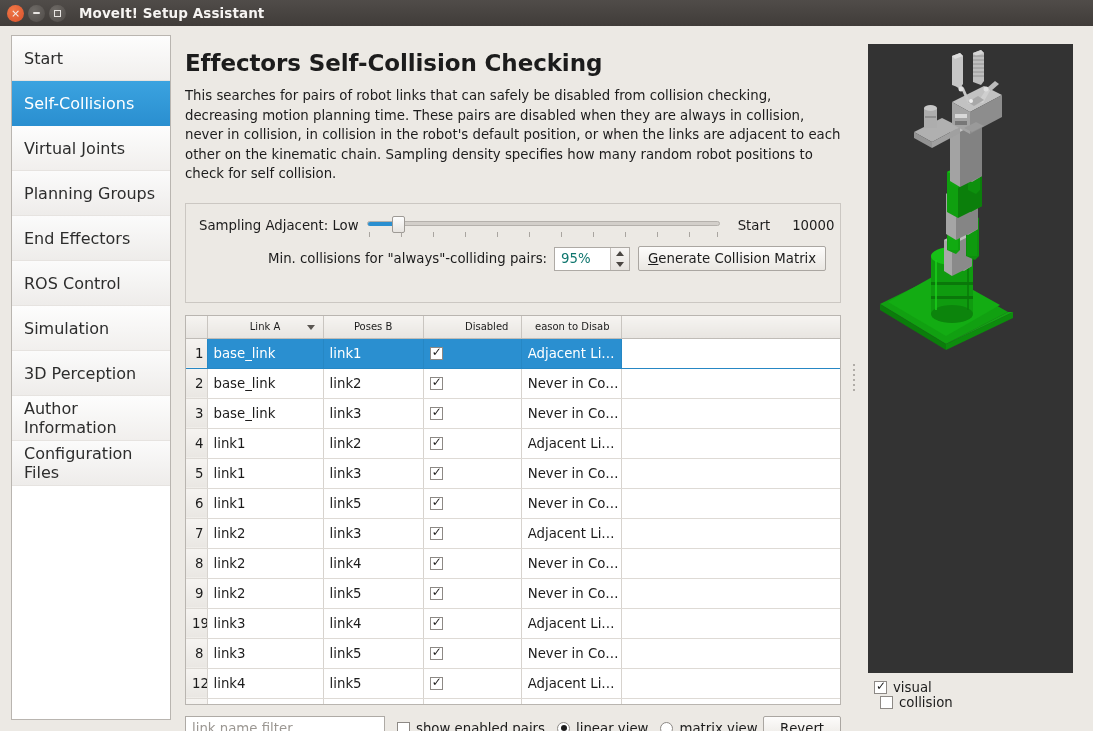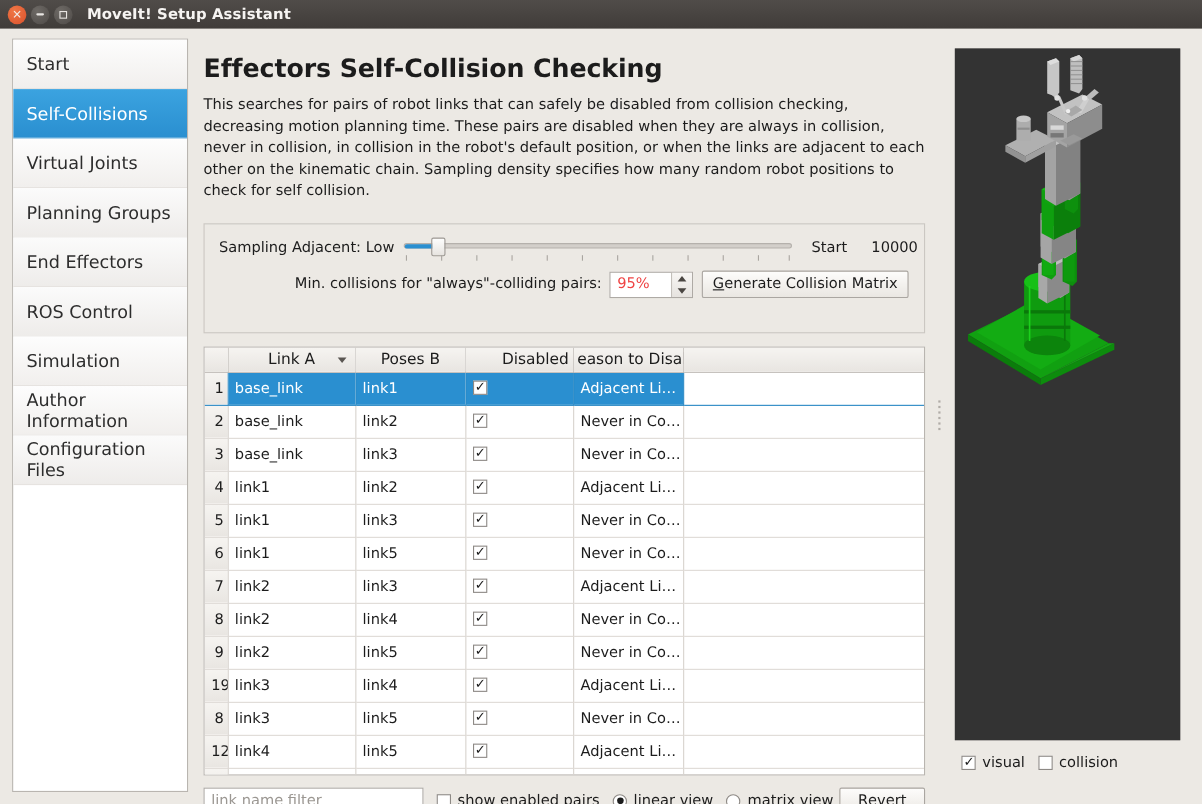--- a/index.html
+++ b/index.html
@@ -160,21 +160,21 @@
   }
   .spin {
     position: relative;
     width: 76px; height: 24px;
     margin-left: 7px;
     background: #ffffff;
     border: 1px solid #aeaaa5;
     box-sizing: border-box;
     display: flex; align-items: center;
   }
-  .spin .val { font-size: 13.3px; color: #ef4444; padding-left: 6px; }
+  .spin .val { font-size: 13.3px; color: #0f766e; padding-left: 6px; }
   .spin .arrows {
     position: absolute; right: 0; top: 0;
     width: 19px; height: 22px;
     background: linear-gradient(to bottom, #f8f6f4, #e6e3df);
     border-left: 1px solid #c3bfba;
     display: flex; flex-direction: column;
     align-items: center; justify-content: space-around;
     box-sizing: border-box;
   }
   .spin .arrows span {
@@ -206,21 +206,21 @@
     border: 1px solid #b9b5b0;
     box-sizing: border-box;
     overflow: hidden;
   }
   table.grid { border-collapse: collapse; width: 656px; table-layout: fixed; }
   table.grid th {
     height: 22px;
     background: linear-gradient(to bottom, #f6f4f1 0%, #e8e5e1 100%);
     border-right: 1px solid #c9c5c0;
     border-bottom: 1px solid #c0bcb7;
-    font-size: 14px; font-weight: normal; color: #1c1c1c;
+    font-size: 10px; font-weight: normal; color: #1c1c1c;
     text-align: center;
     position: relative;
     box-sizing: border-box;
     overflow: hidden;
     white-space: nowrap;
   }
   th.c-num { width: 21px; }
   th.c-a   { width: 116px; }
   th.c-b   { width: 100px; }
   th.c-d   { width: 98px; padding-left: 30px; }
@@ -339,21 +339,21 @@
     left: 868px; top: 44px;
     width: 205px; height: 629px;
     background: #333333;
     overflow: hidden;
   }
   .view3d svg { display: block; }
   .view-bottom {
     position: absolute;
     left: 868px; top: 680px;
     width: 205px; height: 26px;
-    display: flex; align-items: center;
+    display: flex; align-items: flex-start; flex-direction: column;
   }
   .view-bottom .chk-label:first-child { margin-left: 6px; }
 </style>
 </head>
 <body>
 
 <div id="app">
 
   <div class="titlebar">
     <div class="wbtns">
@@ -384,20 +384,23 @@
         <span>Planning Groups</span>
       </div>
     <div class="nav-item alt">
         <span>End Effectors</span>
       </div>
     <div class="nav-item alt">
         <span>ROS Control</span>
       </div>
     <div class="nav-item">
         <span>Simulation</span>
+      </div>
+    <div class="nav-item alt">
+        <span>3D Perception</span>
       </div>
     <div class="nav-item">
         <span>Author Information</span>
       </div>
     <div class="nav-item alt">
         <span>Configuration Files</span>
       </div>
   </div>
 
   <div class="main">

